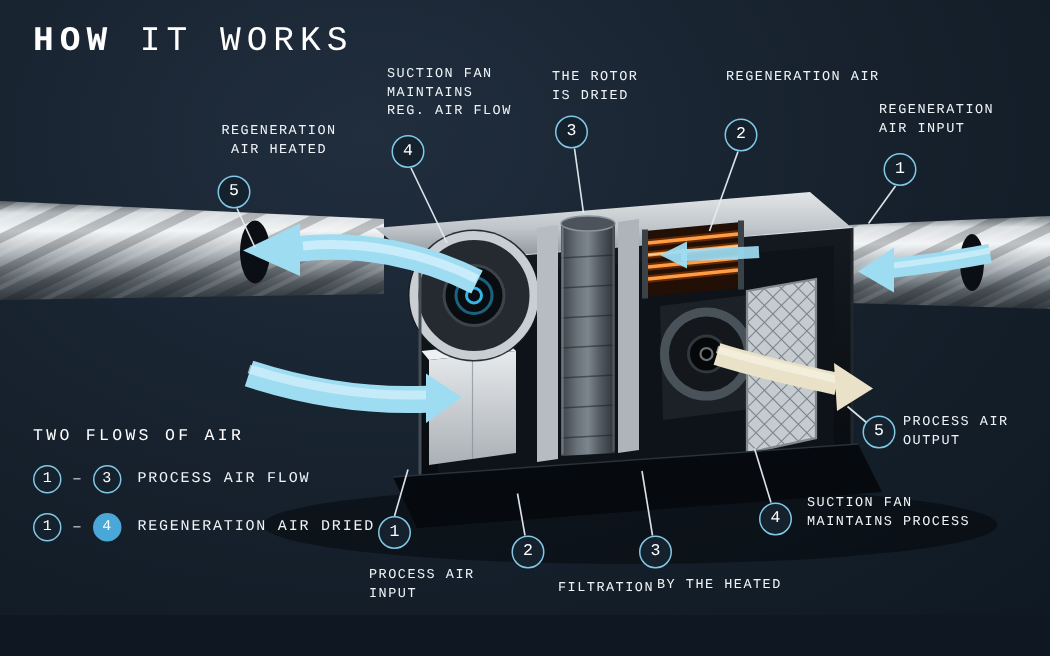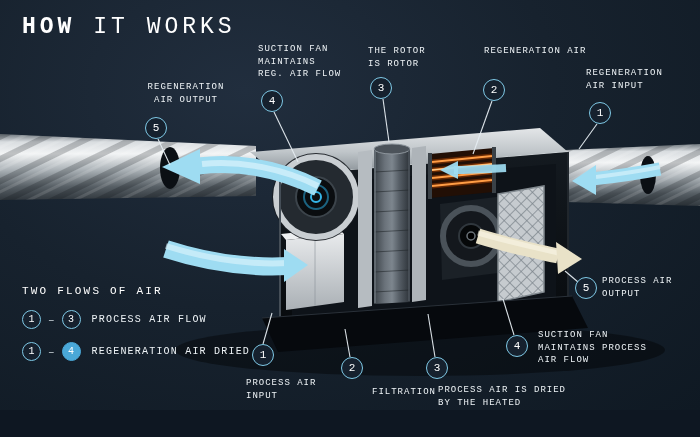--- a/index.html
+++ b/index.html
@@ -190,54 +190,52 @@
       <path d="M435,357 L428,314"></path>
       <path d="M514,335 L503,299"></path>
       <path d="M578,282 L565,271"></path>
     </g>
   </svg>
 
   <div class="title"><span class="bold">HOW</span> <span class="light">IT WORKS</span></div>
 
   <div class="callout center" style="left:134px;top:81px;width:104px;">
     <div>REGENERATION</div>
-    <div>AIR OUTPUT</div>
+    <div>AIR HEATED</div>
   </div>
   <div class="callout" style="left:258px;top:43px;">
     <div>SUCTION FAN</div>
     <div>MAINTAINS</div>
     <div>REG. AIR FLOW</div>
   </div>
   <div class="callout" style="left:368px;top:45px;">
     <div>THE ROTOR</div>
-    <div>IS ROTOR</div>
+    <div>IS DRIED</div>
   </div>
   <div class="callout" style="left:484px;top:45px;">
     <div>REGENERATION AIR</div>
   </div>
   <div class="callout" style="left:586px;top:67px;">
     <div>REGENERATION</div>
     <div>AIR INPUT</div>
   </div>
 
   <div class="callout" style="left:246px;top:377px;">
     <div>PROCESS AIR</div>
     <div>INPUT</div>
   </div>
   <div class="callout" style="left:372px;top:386px;text-align:center;">
     <div>FILTRATION</div>
   </div>
   <div class="callout" style="left:438px;top:384px;">
-    <div>PROCESS AIR IS DRIED</div>
     <div>BY THE HEATED</div>
   </div>
   <div class="callout" style="left:538px;top:329px;">
     <div>SUCTION FAN</div>
     <div>MAINTAINS PROCESS</div>
-    <div>AIR FLOW</div>
   </div>
   <div class="callout" style="left:602px;top:275px;">
     <div>PROCESS AIR</div>
     <div>OUTPUT</div>
   </div>
 
   <div class="marker" style="left:145px;top:117px;">
       <span>5</span>
     </div>
   <div class="marker" style="left:261px;top:90px;">

